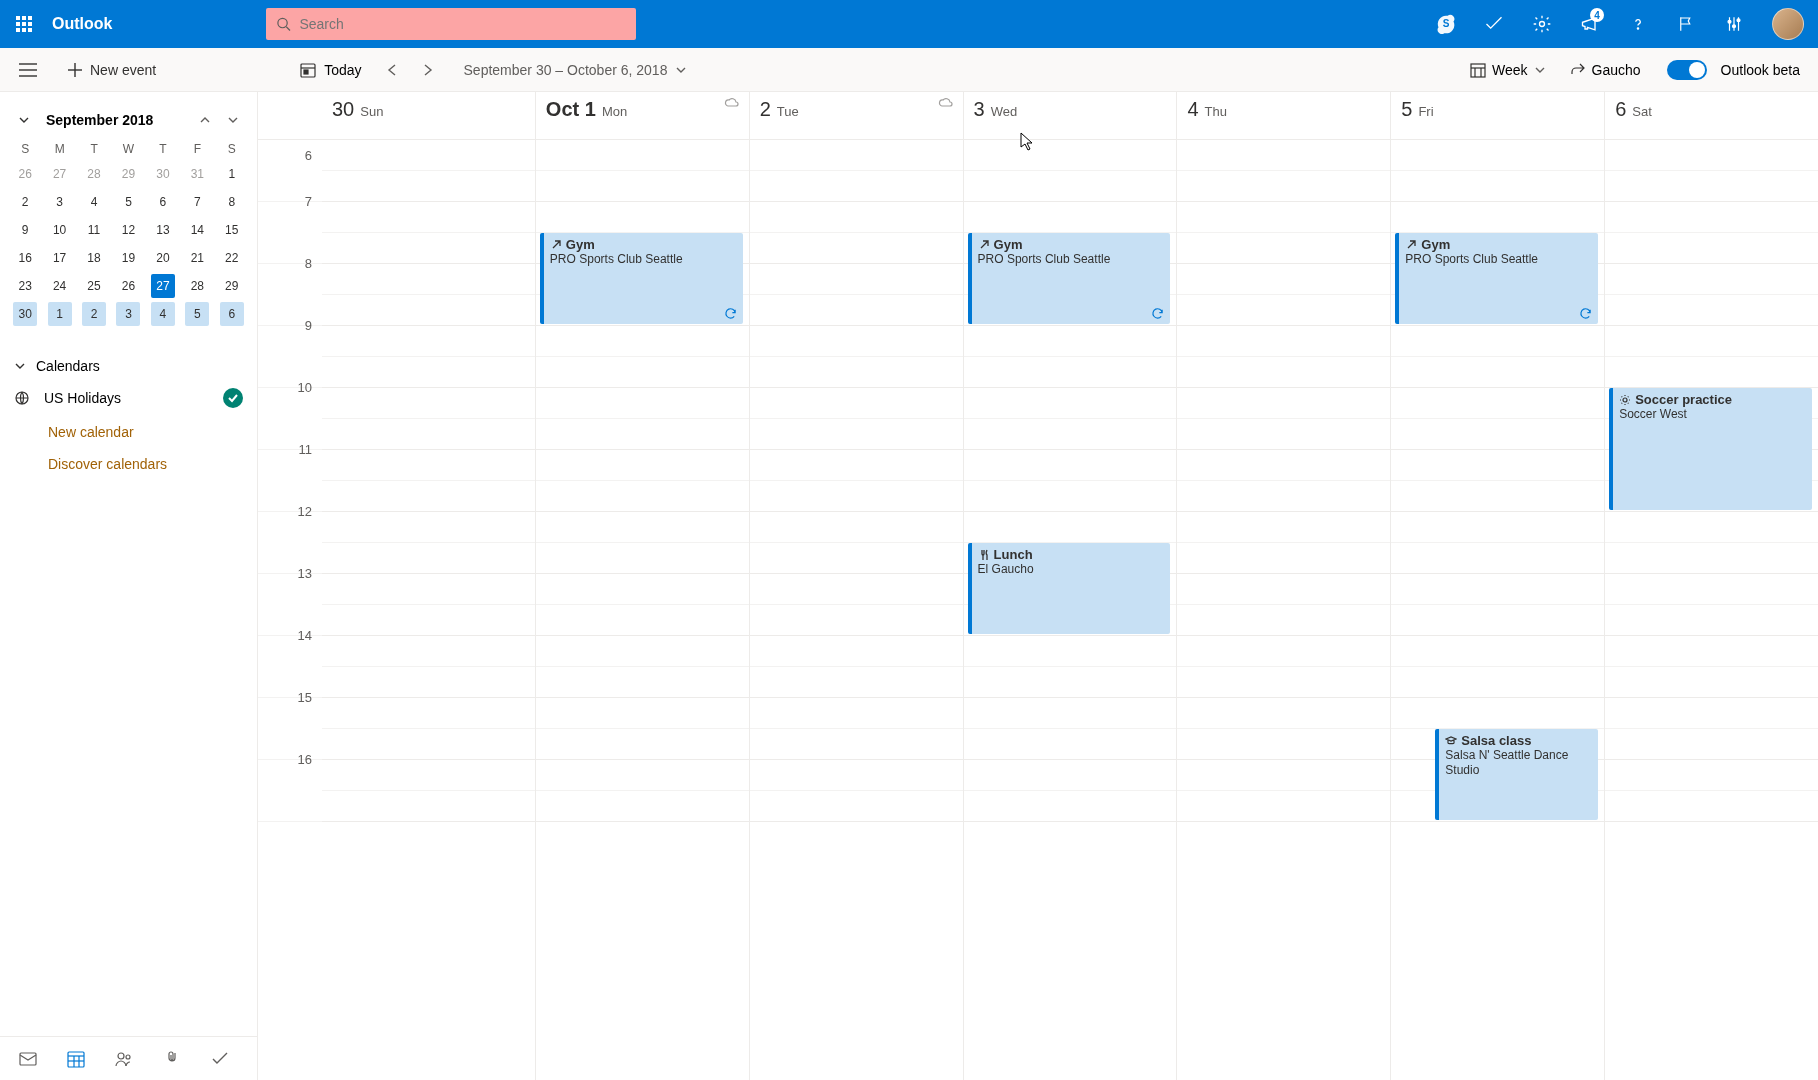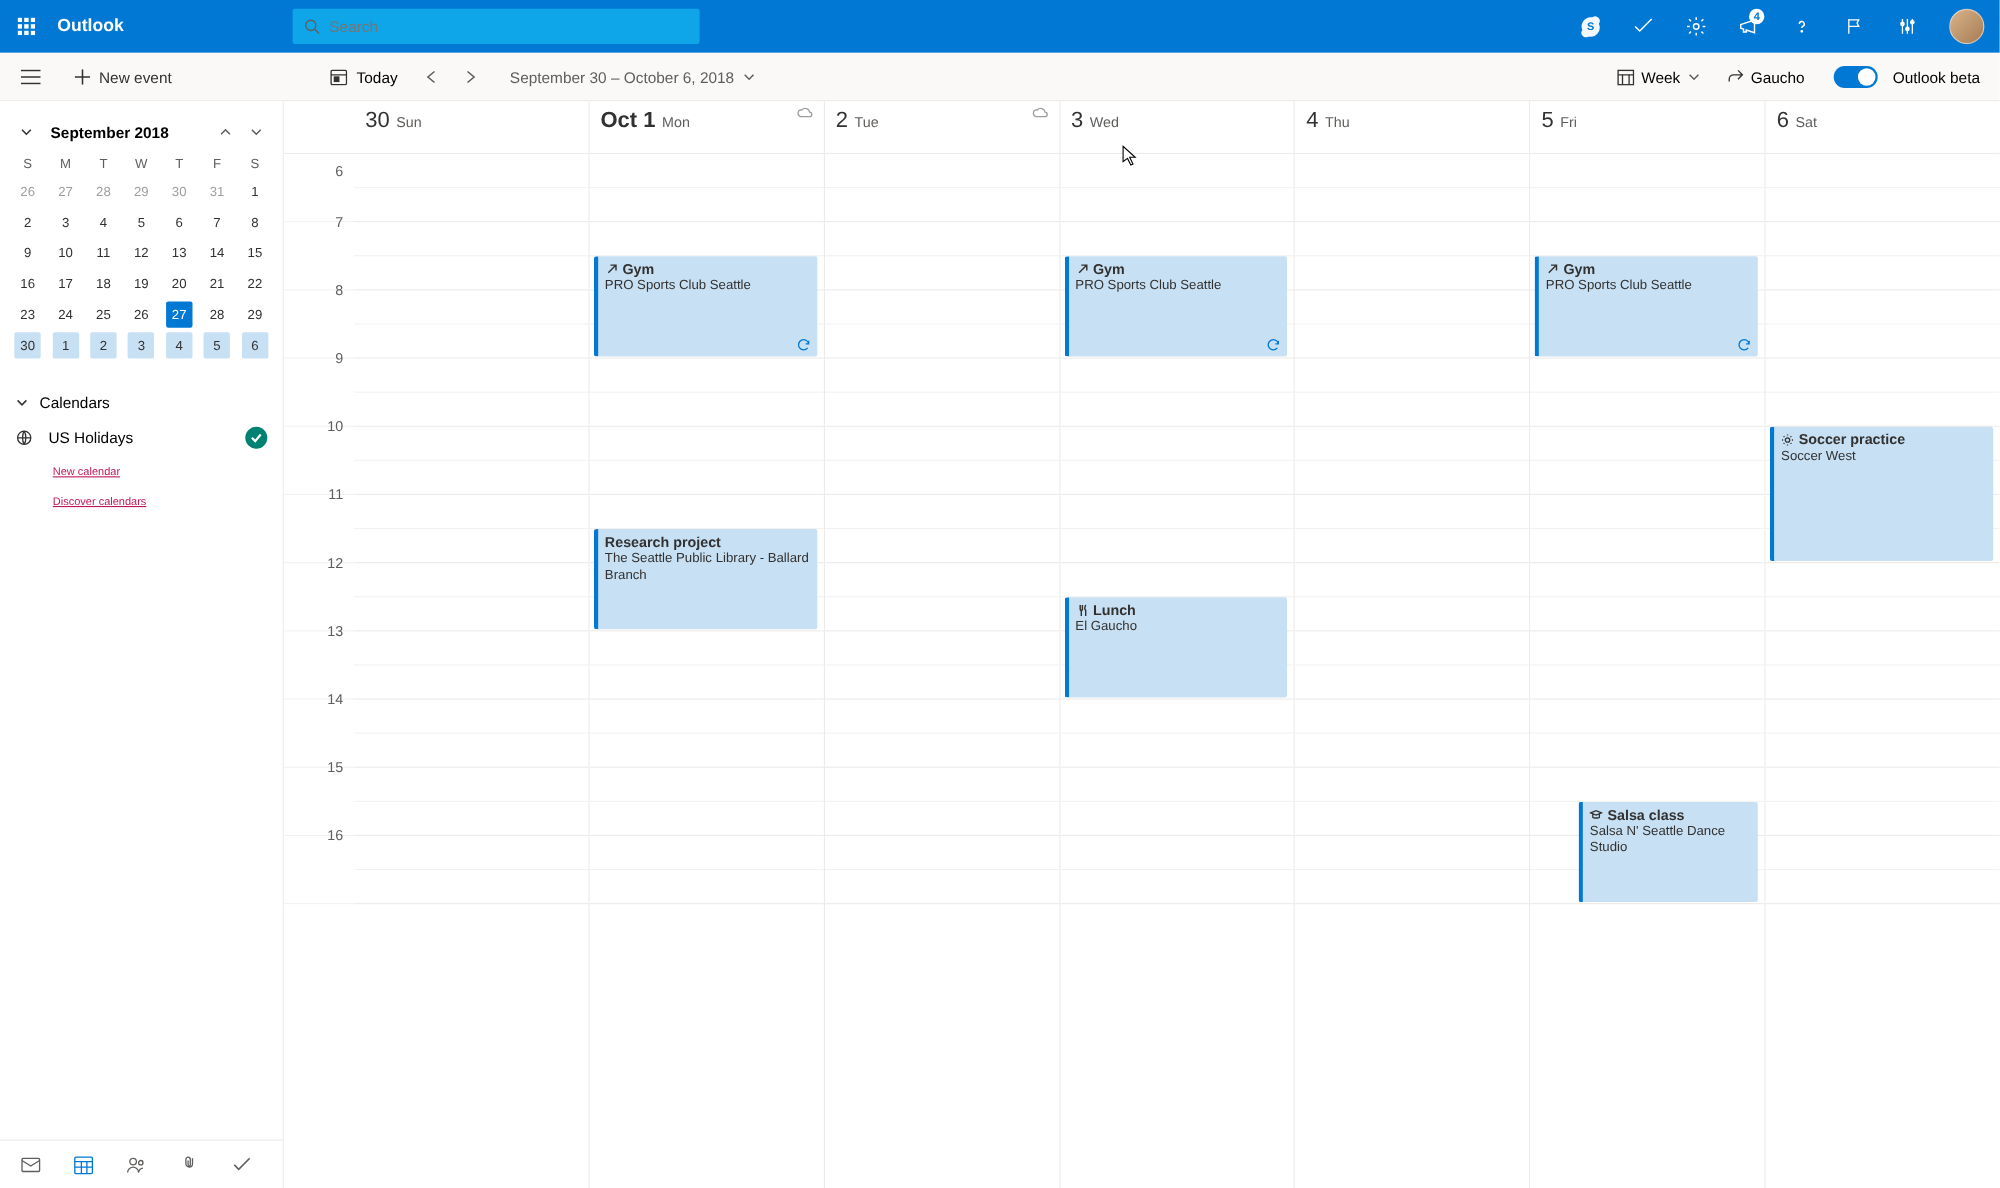--- a/index.html
+++ b/index.html
@@ -2,21 +2,21 @@
 <html><head>
 <meta charset="utf-8">
 <style>
 * { margin:0; padding:0; box-sizing:border-box; font-family:'Segoe UI',-apple-system,sans-serif; }
 html,body { width:1818px; height:1080px; overflow:hidden; background:#fff; }
 
 
 .topbar { height:48px; background:#0078d4; display:flex; align-items:center; color:#fff; }
 .topbar .waffle { width:48px; height:48px; display:flex; align-items:center; justify-content:center; cursor:pointer; }
 .topbar .brand { font-size:16px; font-weight:600; padding:0 16px 0 4px; }
-.topbar .search { margin-left:138px; width:370px; height:32px; background:#0ea5e9; border-radius:2px; display:flex; align-items:center; padding:0 10px; color:#333; }
+.topbar .search { margin-left:138px; width:370px; height:32px; background:#fca5a5; border-radius:2px; display:flex; align-items:center; padding:0 10px; color:#333; }
 .topbar .search svg { margin-right:8px; }
 .topbar .search input { border:none; background:transparent; outline:none; font-size:14px; width:100%; color:#333; }
 .topbar .spacer { flex:1; }
 .topbar .tb-icon { width:48px; height:48px; display:flex; align-items:center; justify-content:center; cursor:pointer; position:relative; }
 .topbar .badge-dot { position:absolute; top:8px; right:10px; background:#fff; color:#0078d4; font-size:10px; font-weight:600; width:14px; height:14px; border-radius:7px; display:flex; align-items:center; justify-content:center; }
 .topbar .avatar { width:32px; height:32px; border-radius:16px; background:linear-gradient(135deg,#d9b38c,#a67c52); margin:0 14px; border:1px solid rgba(255,255,255,.5); }
 
 
 .cmdbar { height:44px; border-bottom:1px solid #edebe9; display:flex; align-items:center; padding:0 12px; background:#faf9f8; }
 .cmdbar .hamburger { width:32px; display:flex; justify-content:center; cursor:pointer; }
@@ -51,21 +51,21 @@
 table.mini tr.weeksel td.dim .cell { background:#c7e0f4; color:#323130; }
 
 
 .cal-section { margin-top:24px; }
 .cal-section-head { display:flex; align-items:center; gap:10px; padding:6px; cursor:pointer; }
 .cal-section-head .label { font-size:14px; font-weight:400; }
 .cal-item { display:flex; align-items:center; gap:14px; padding:8px 6px 8px 6px; cursor:pointer; font-size:14px; }
 .cal-item .check { width:20px; height:20px; border-radius:10px; margin-left:auto; display:flex; align-items:center; justify-content:center; color:#fff; }
 .cal-item .check.blue { background:#0078d4; }
 .cal-item .check.teal { background:#008272; }
-.link-item { color:#be185d; font-size:10px; padding:8px 6px 8px 40px; cursor:pointer;text-decoration:underline; }
+.link-item { color:#a16207; font-size:14px; padding:8px 6px 8px 40px; cursor:pointer; }
 
 
 .bottom-apps { height:44px; border-top:1px solid #edebe9; display:flex; align-items:center; gap:8px; padding:0 8px; }
 .bottom-apps .app { width:40px; height:40px; display:flex; align-items:center; justify-content:center; cursor:pointer; color:#605e5c; }
 .bottom-apps .app.active { color:#0078d4; }
 
 
 .calarea { flex:1; display:flex; position:relative; overflow:hidden; }
 .dayheaders { display:flex; height:48px; border-bottom:1px solid #edebe9; }
 .dayhead { flex:1; border-left:1px solid #edebe9; padding:6px 10px; display:flex; align-items:baseline; gap:6px; position:relative; cursor:pointer; }
@@ -590,24 +590,20 @@
                       <path d="M5 2h5v5M10 2L3 9"></path>
                     </svg>
                   </span>Gym</div>
     <div class="loc">PRO Sports Club Seattle</div>
     <span class="recur">
                   <svg width="13" height="13" viewBox="0 0 14 14" fill="none" stroke="#0078d4" stroke-width="1.3">
                     <path d="M12 6a5 5 0 1 0-1 4M12 3v3h-3"></path>
                   </svg>
                 </span>
               </div>
-              <div class="event" style="top: 341px; height: 91px;">
-                <div class="title">Research project</div>
-    <div class="loc">The Seattle Public Library - Ballard Branch</div>
-    </div>
             </div>
             <div class="daycol">
               <div class="slot"></div>
               <div class="slot"></div>
               <div class="slot"></div>
               <div class="slot"></div>
               <div class="slot"></div>
               <div class="slot"></div>
               <div class="slot"></div>
               <div class="slot"></div>

